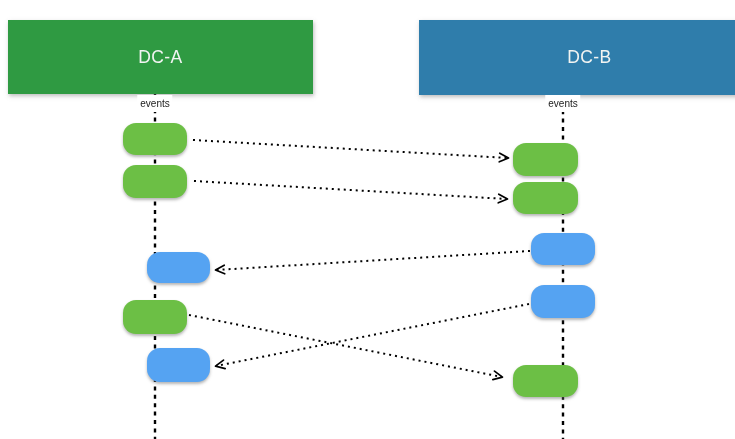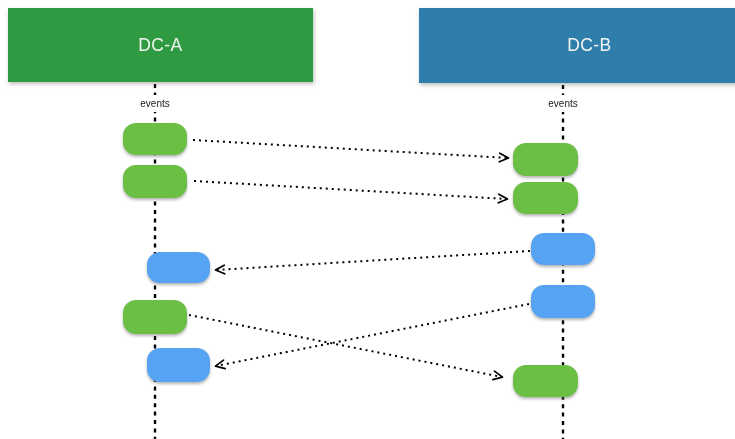--- a/index.html
+++ b/index.html
@@ -21,20 +21,21 @@
     width: 735px; height: 439px;
     z-index: 1;
   }
   .actor-header {
     position: absolute;
     display: flex;
     align-items: center;
     justify-content: center;
     z-index: 2;
     box-shadow: 1px 2px 4px rgba(125,125,125,0.5);
+    margin-top: 12px;
   }
   .actor-header span {
     font-size: 17.5px;
     letter-spacing: 0.4px;
   }
   .events-label {
     position: absolute;
     transform: translateX(-50%);
     background: #ffffff;
     padding: 0 3px;

